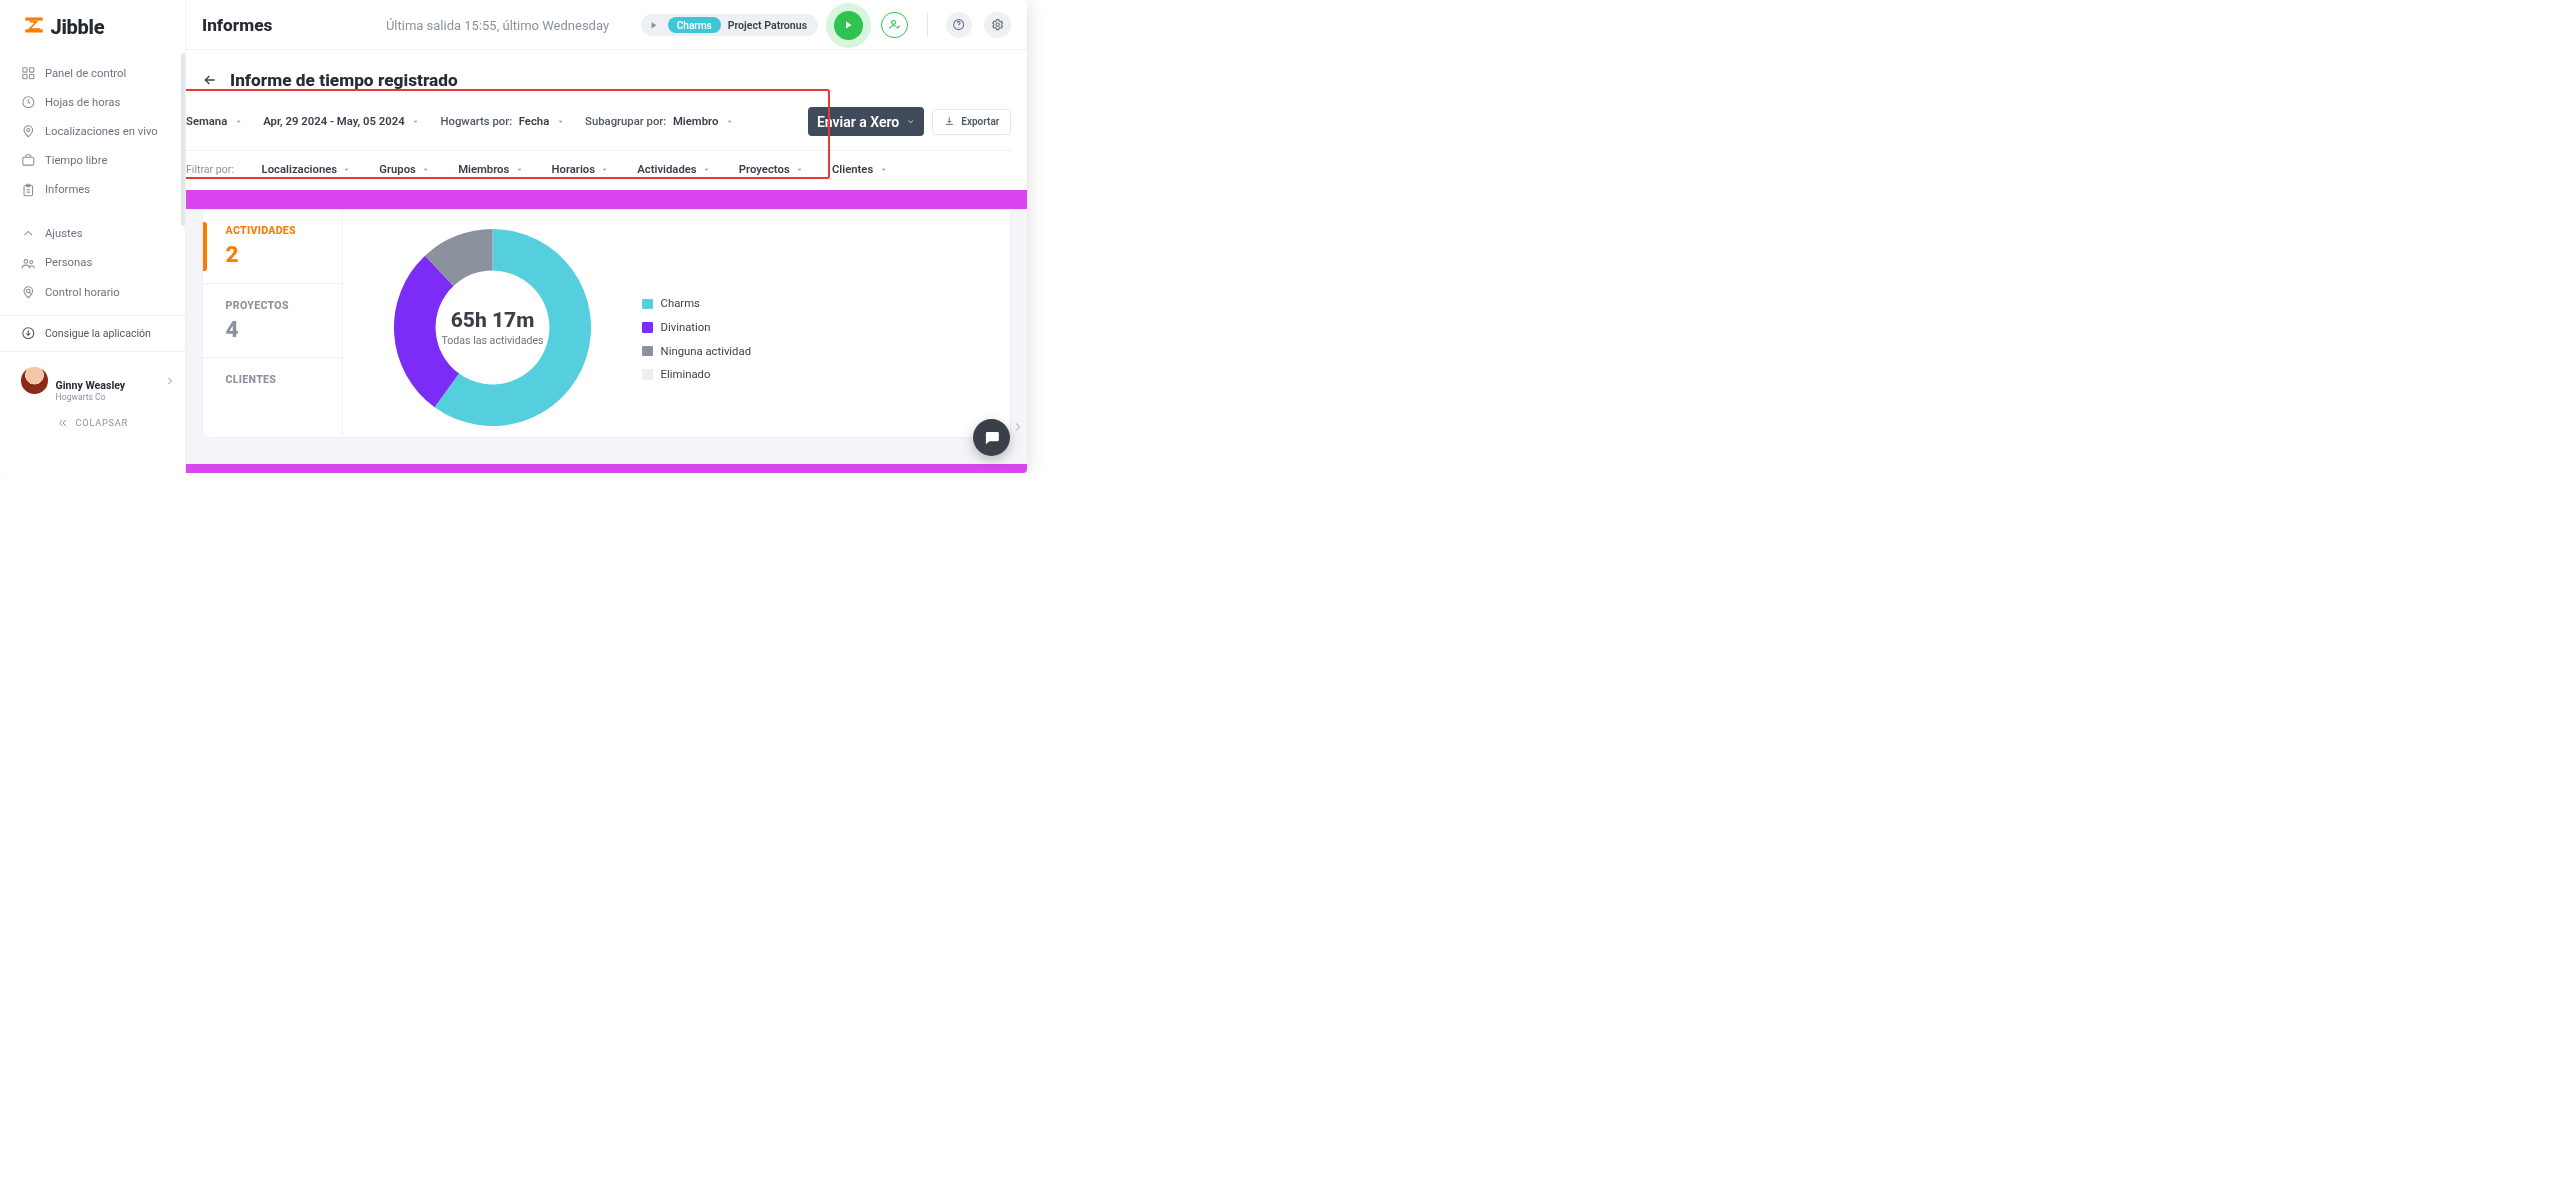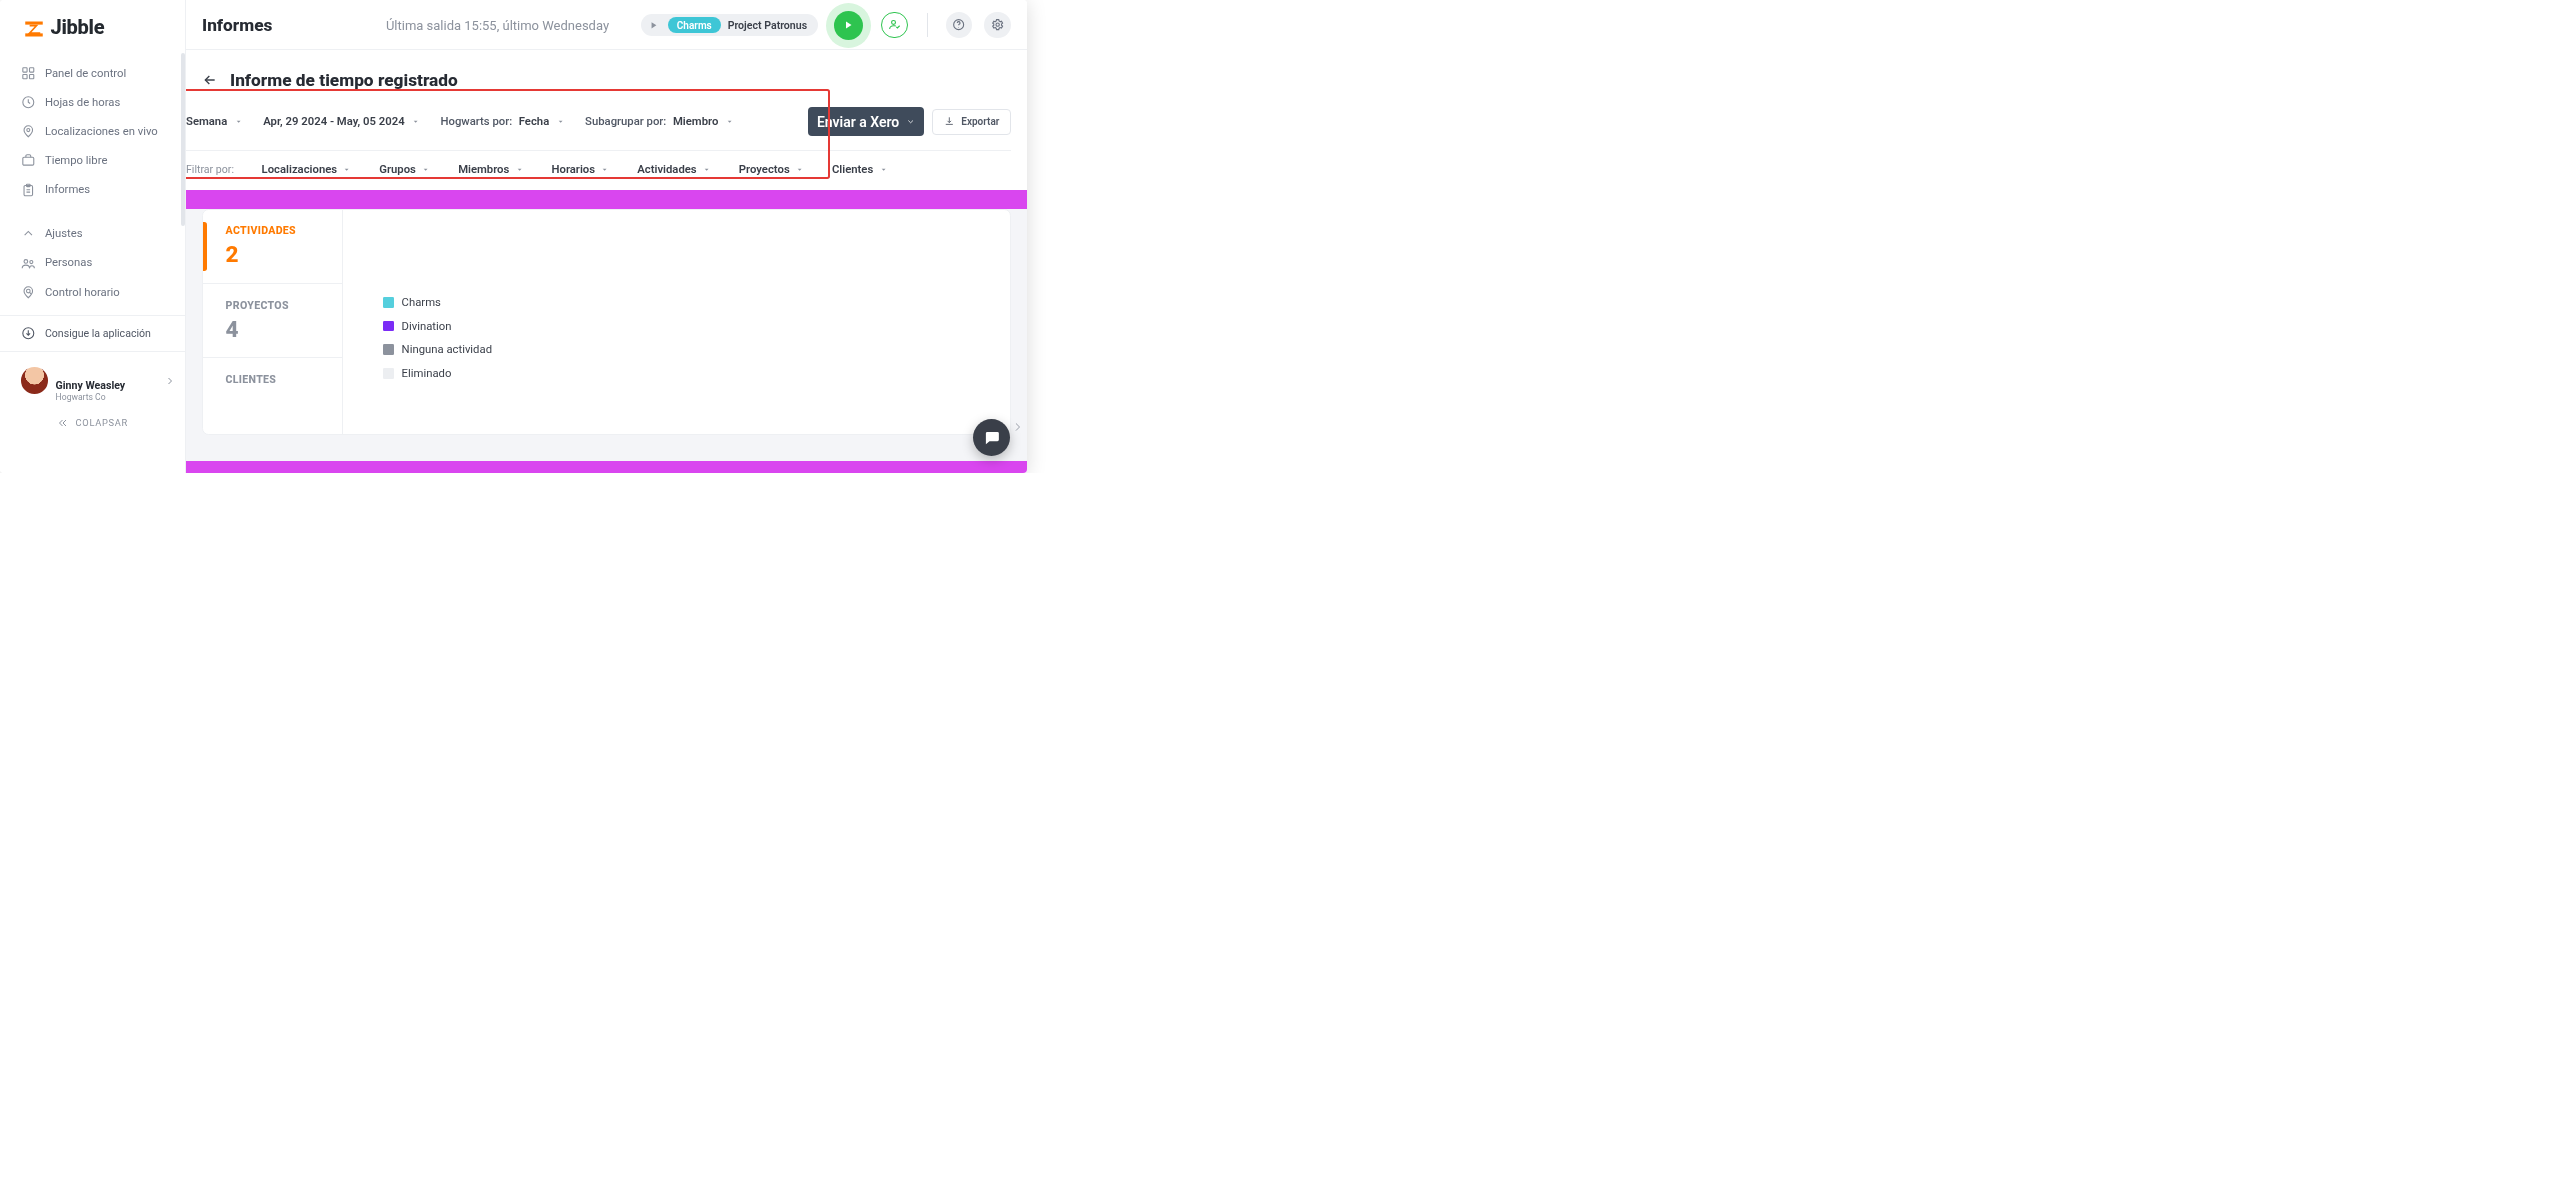--- a/index.html
+++ b/index.html
@@ -50,21 +50,21 @@
   }
   .sidebar-scroll-indicator {
     position:absolute;
     right:0; top:53px;
     width:4px; height:173px;
     background: var(--gray-300);
     border-radius:2px;
   }
   .logo-row {
     display:flex;
-    align-items:flex-end;
+    align-items:flex-start;
     gap:6.6px;
     padding: 14.6px 18.6px 17.3px 24px;
   }
   .logo-mark {
     width:20px;height:20px;
   }
   .logo-text {
     font-size: 20px;
     font-weight: 800;
     color: #24292F;
@@ -684,20 +684,31 @@
               <div class="tab-title">PROYECTOS</div>
               <div class="tab-count">4</div>
             </div>
             <div class="tab">
               <div class="tab-title">CLIENTES</div>
               <div class="tab-count"></div>
             </div>
           </div>
 
           <div class="chart-area">
+            <div class="donut-wrap">
+              <svg id="donut-svg" width="219" height="219" viewBox="0 0 200 200">
+                  <path d="M 100 10 A 90 90 0 1 1 47.099327293677426 172.81152949374527 L 69.4351668807914 142.06888370749726 A 52 52 0 1 0 100 48 Z" fill="#55CFDD"></path>
+                  <path d="M 47.099327293677426 172.81152949374527 A 90 90 0 0 1 38.390760466417994 34.39282353207298 L 64.40355049170817 62.09363137408661 A 52 52 0 0 0 69.4351668807914 142.06888370749726 Z" fill="#7B2CF6"></path>
+                  <path d="M 38.390760466417994 34.39282353207298 A 90 90 0 0 1 99.99999999999999 10 L 99.99999999999999 48 A 52 52 0 0 0 64.40355049170817 62.09363137408661 Z" fill="#8C929D"></path>
+                </svg>
+              <div class="donut-center">
+                <div class="big">65h 17m</div>
+                <div class="sub">Todas las actividades</div>
+              </div>
+            </div>
             <div class="legend" id="legend">
                 <div class="legend-row">
                   <span class="sw" style="background: rgb(85, 207, 221);"></span>
                   <span>Charms</span>
                 </div>
                 <div class="legend-row">
                   <span class="sw" style="background: rgb(123, 44, 246);"></span>
                   <span>Divination</span>
                 </div>
                 <div class="legend-row">

